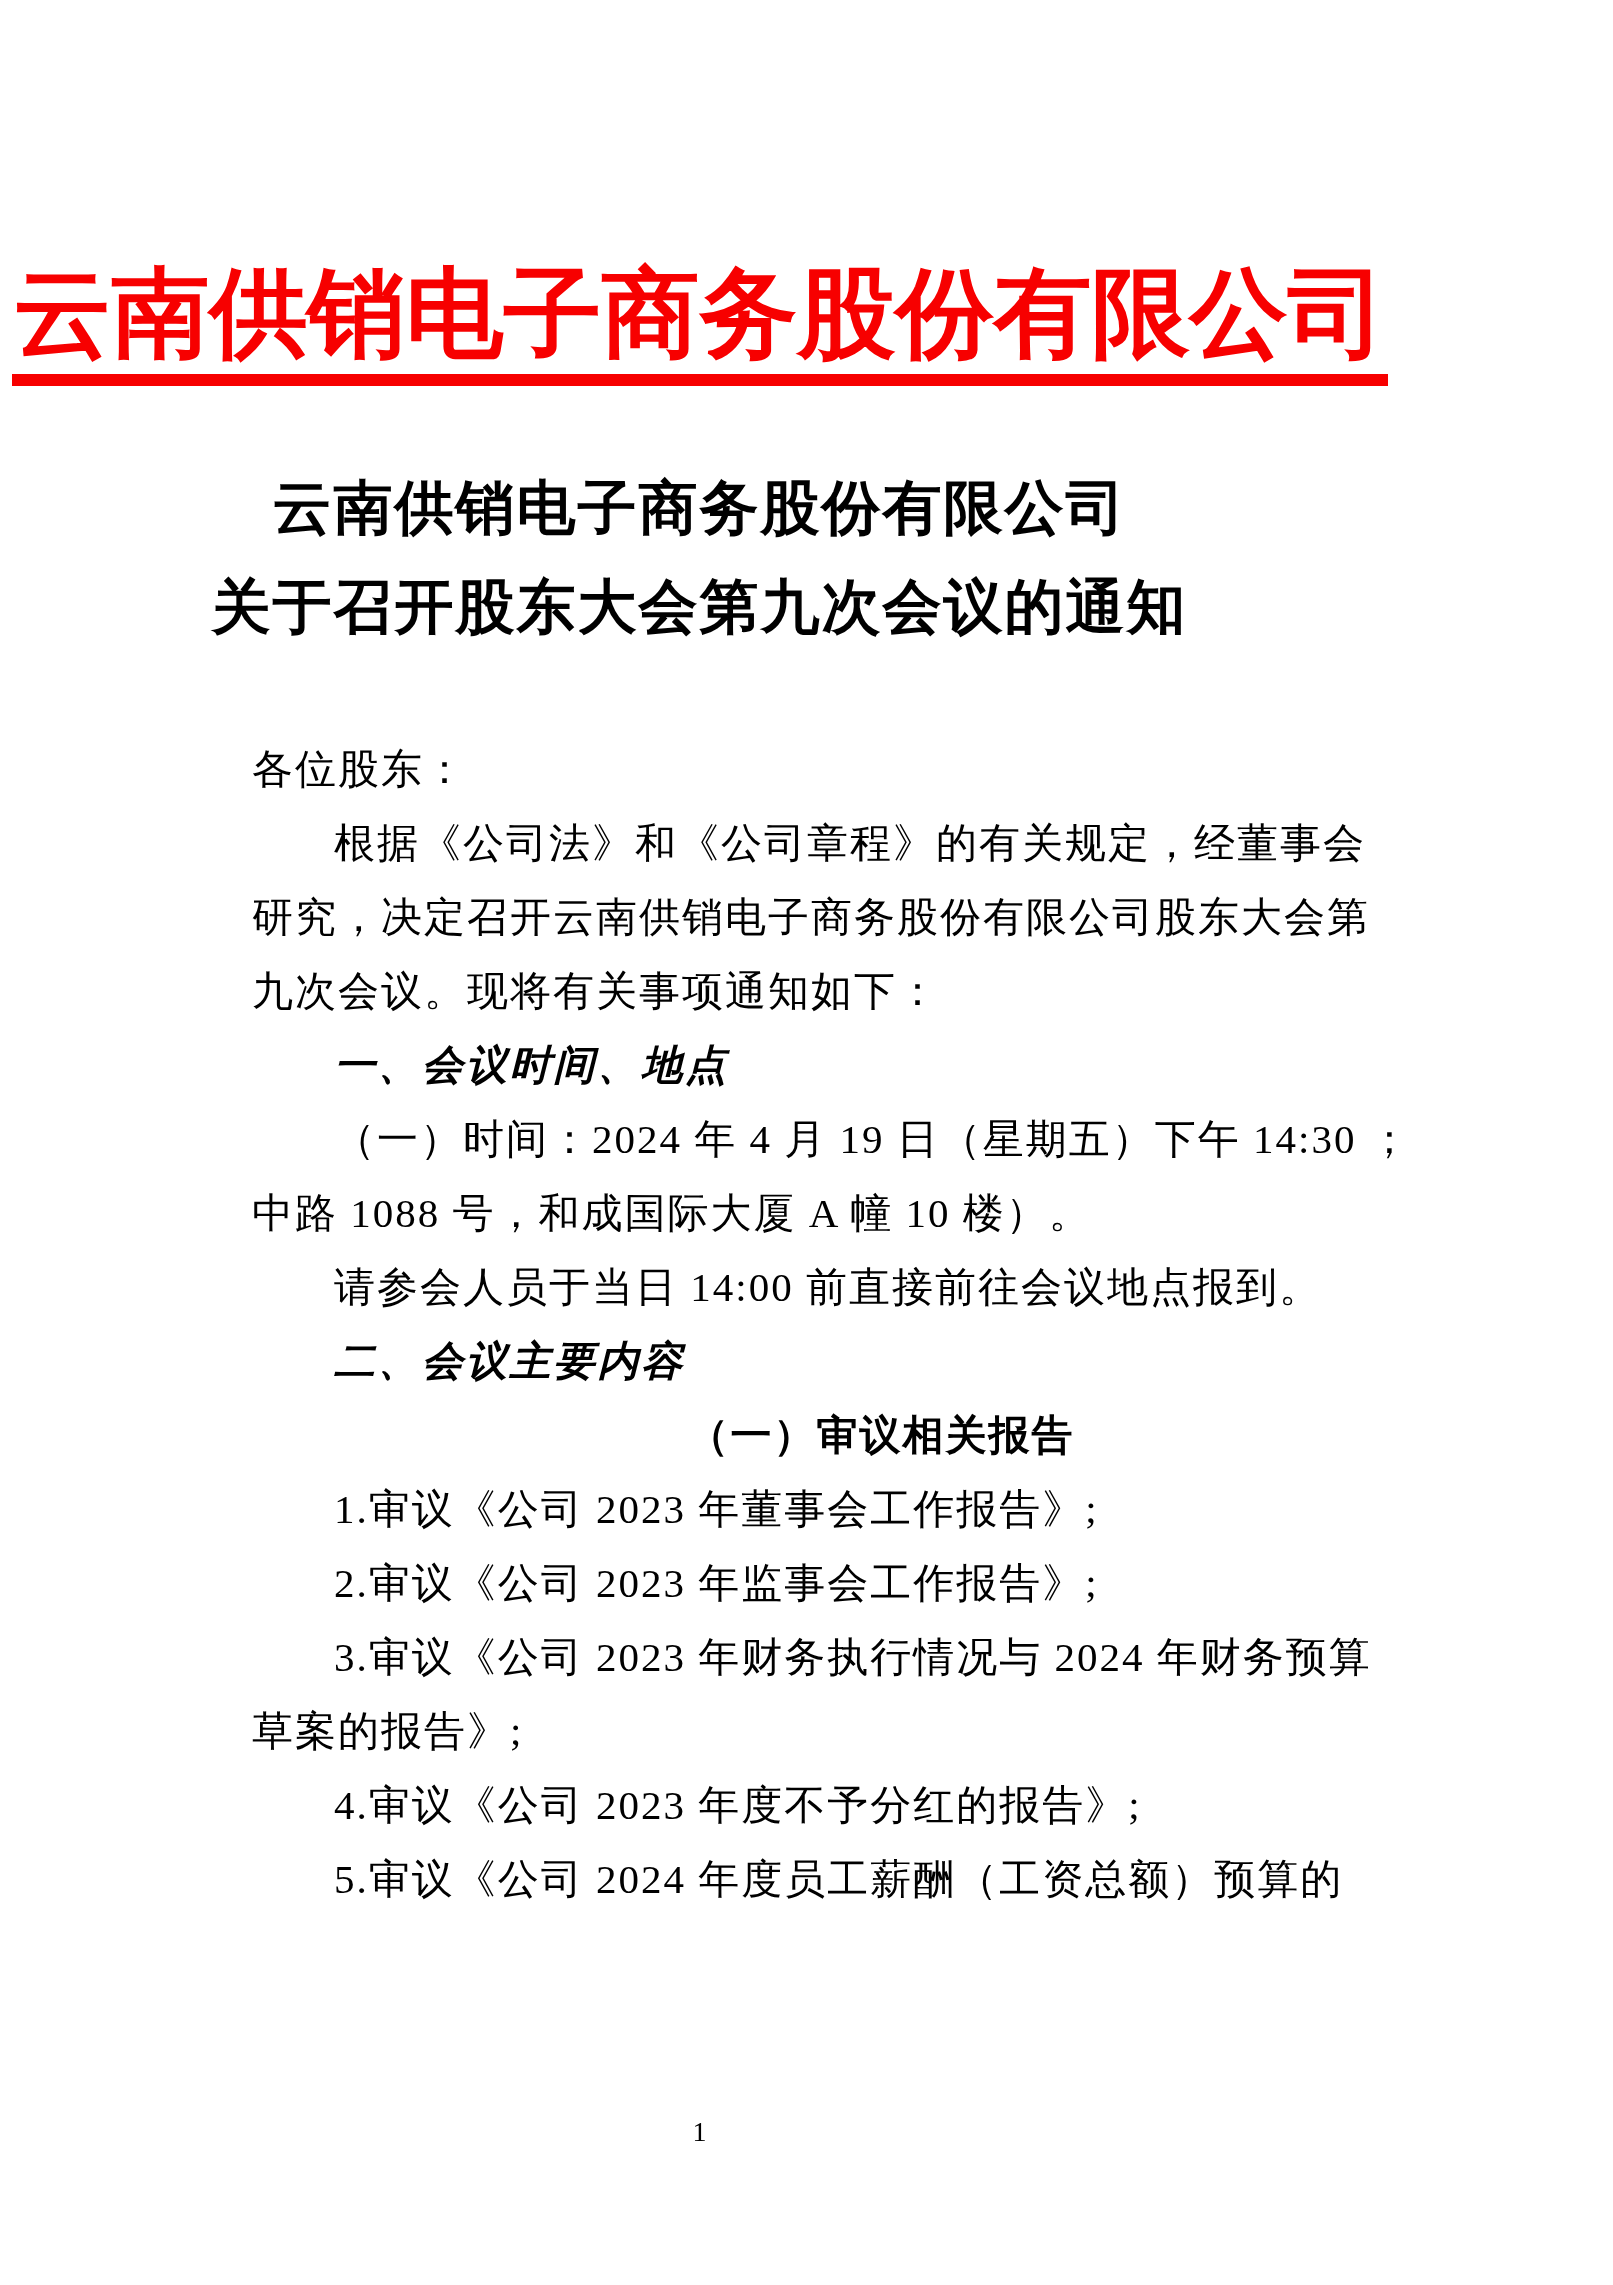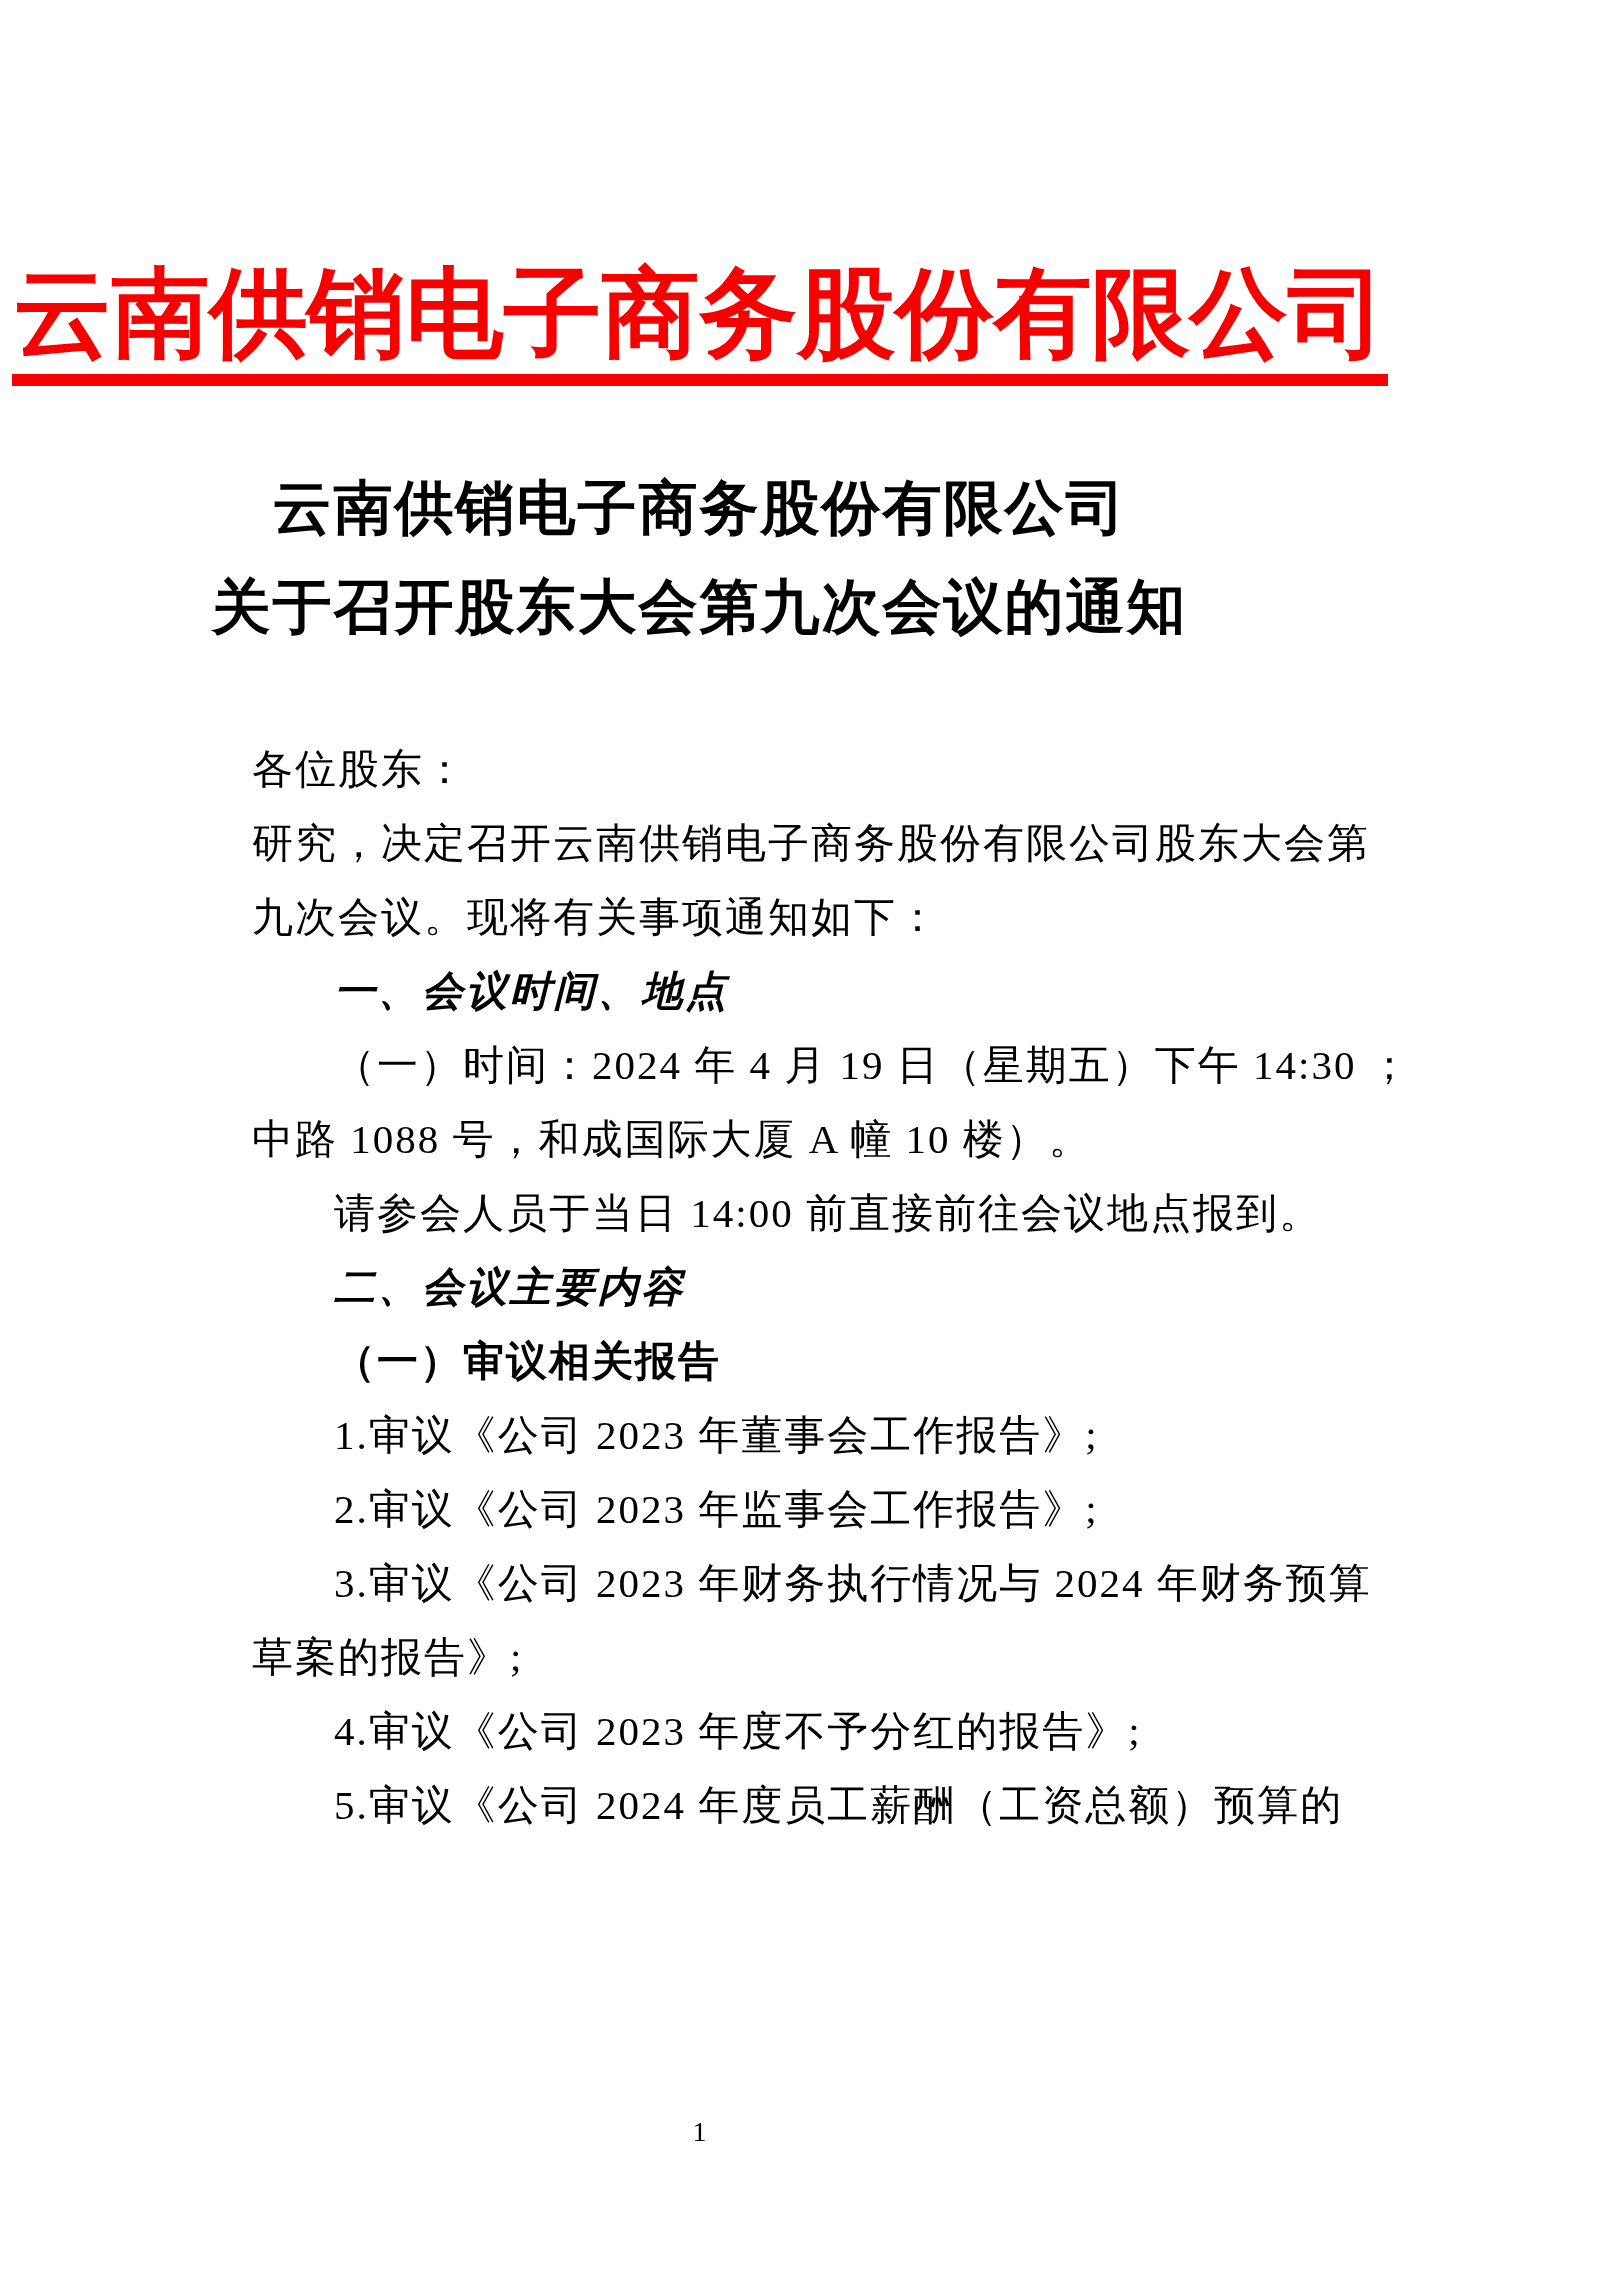--- a/index.html
+++ b/index.html
@@ -72,20 +72,21 @@
     padding-left: 82px; 
   }
   .h-black {
     font-family: "Liberation Sans", sans-serif;
     font-weight: bold;
     letter-spacing: 2.9px;
     font-style: italic;
   }
   .h-kai {
     font-weight: bold;
+    text-align: center;
   }
 
   
   .page-number {
     position: absolute;
     top: 2115px;
     left: 0;
     width: 100%;
     text-align: center;
     font-family: "Liberation Serif", serif;
@@ -102,20 +103,21 @@
     <span class="banner">云南供销电子商务股份有限公司</span>
   </div>
 
   <div class="doc-title">
     <div>云南供销电子商务股份有限公司</div>
     <div>关于召开股东大会第九次会议的通知</div>
   </div>
 
   <div class="doc-body">
     <div class="line">各位股东：</div>
+    <div class="line indent">根据《公司法》和《公司章程》的有关规定，经董事会</div>
     <div class="line">研究，决定召开云南供销电子商务股份有限公司股东大会第</div>
     <div class="line">九次会议。现将有关事项通知如下：</div>
     <div class="line indent h-black">一、会议时间、地点</div>
     <div class="line indent">（一）时间：2024 年 4 月 19 日（星期五）下午 14:30 ；</div>
     <div class="line">中路 1088 号，和成国际大厦 A 幢 10 楼）。</div>
     <div class="line indent">请参会人员于当日 14:00 前直接前往会议地点报到。</div>
     <div class="line indent h-black">二、会议主要内容</div>
     <div class="line indent h-kai">（一）审议相关报告</div>
     <div class="line indent">1.审议《公司 2023 年董事会工作报告》;</div>
     <div class="line indent">2.审议《公司 2023 年监事会工作报告》;</div>

